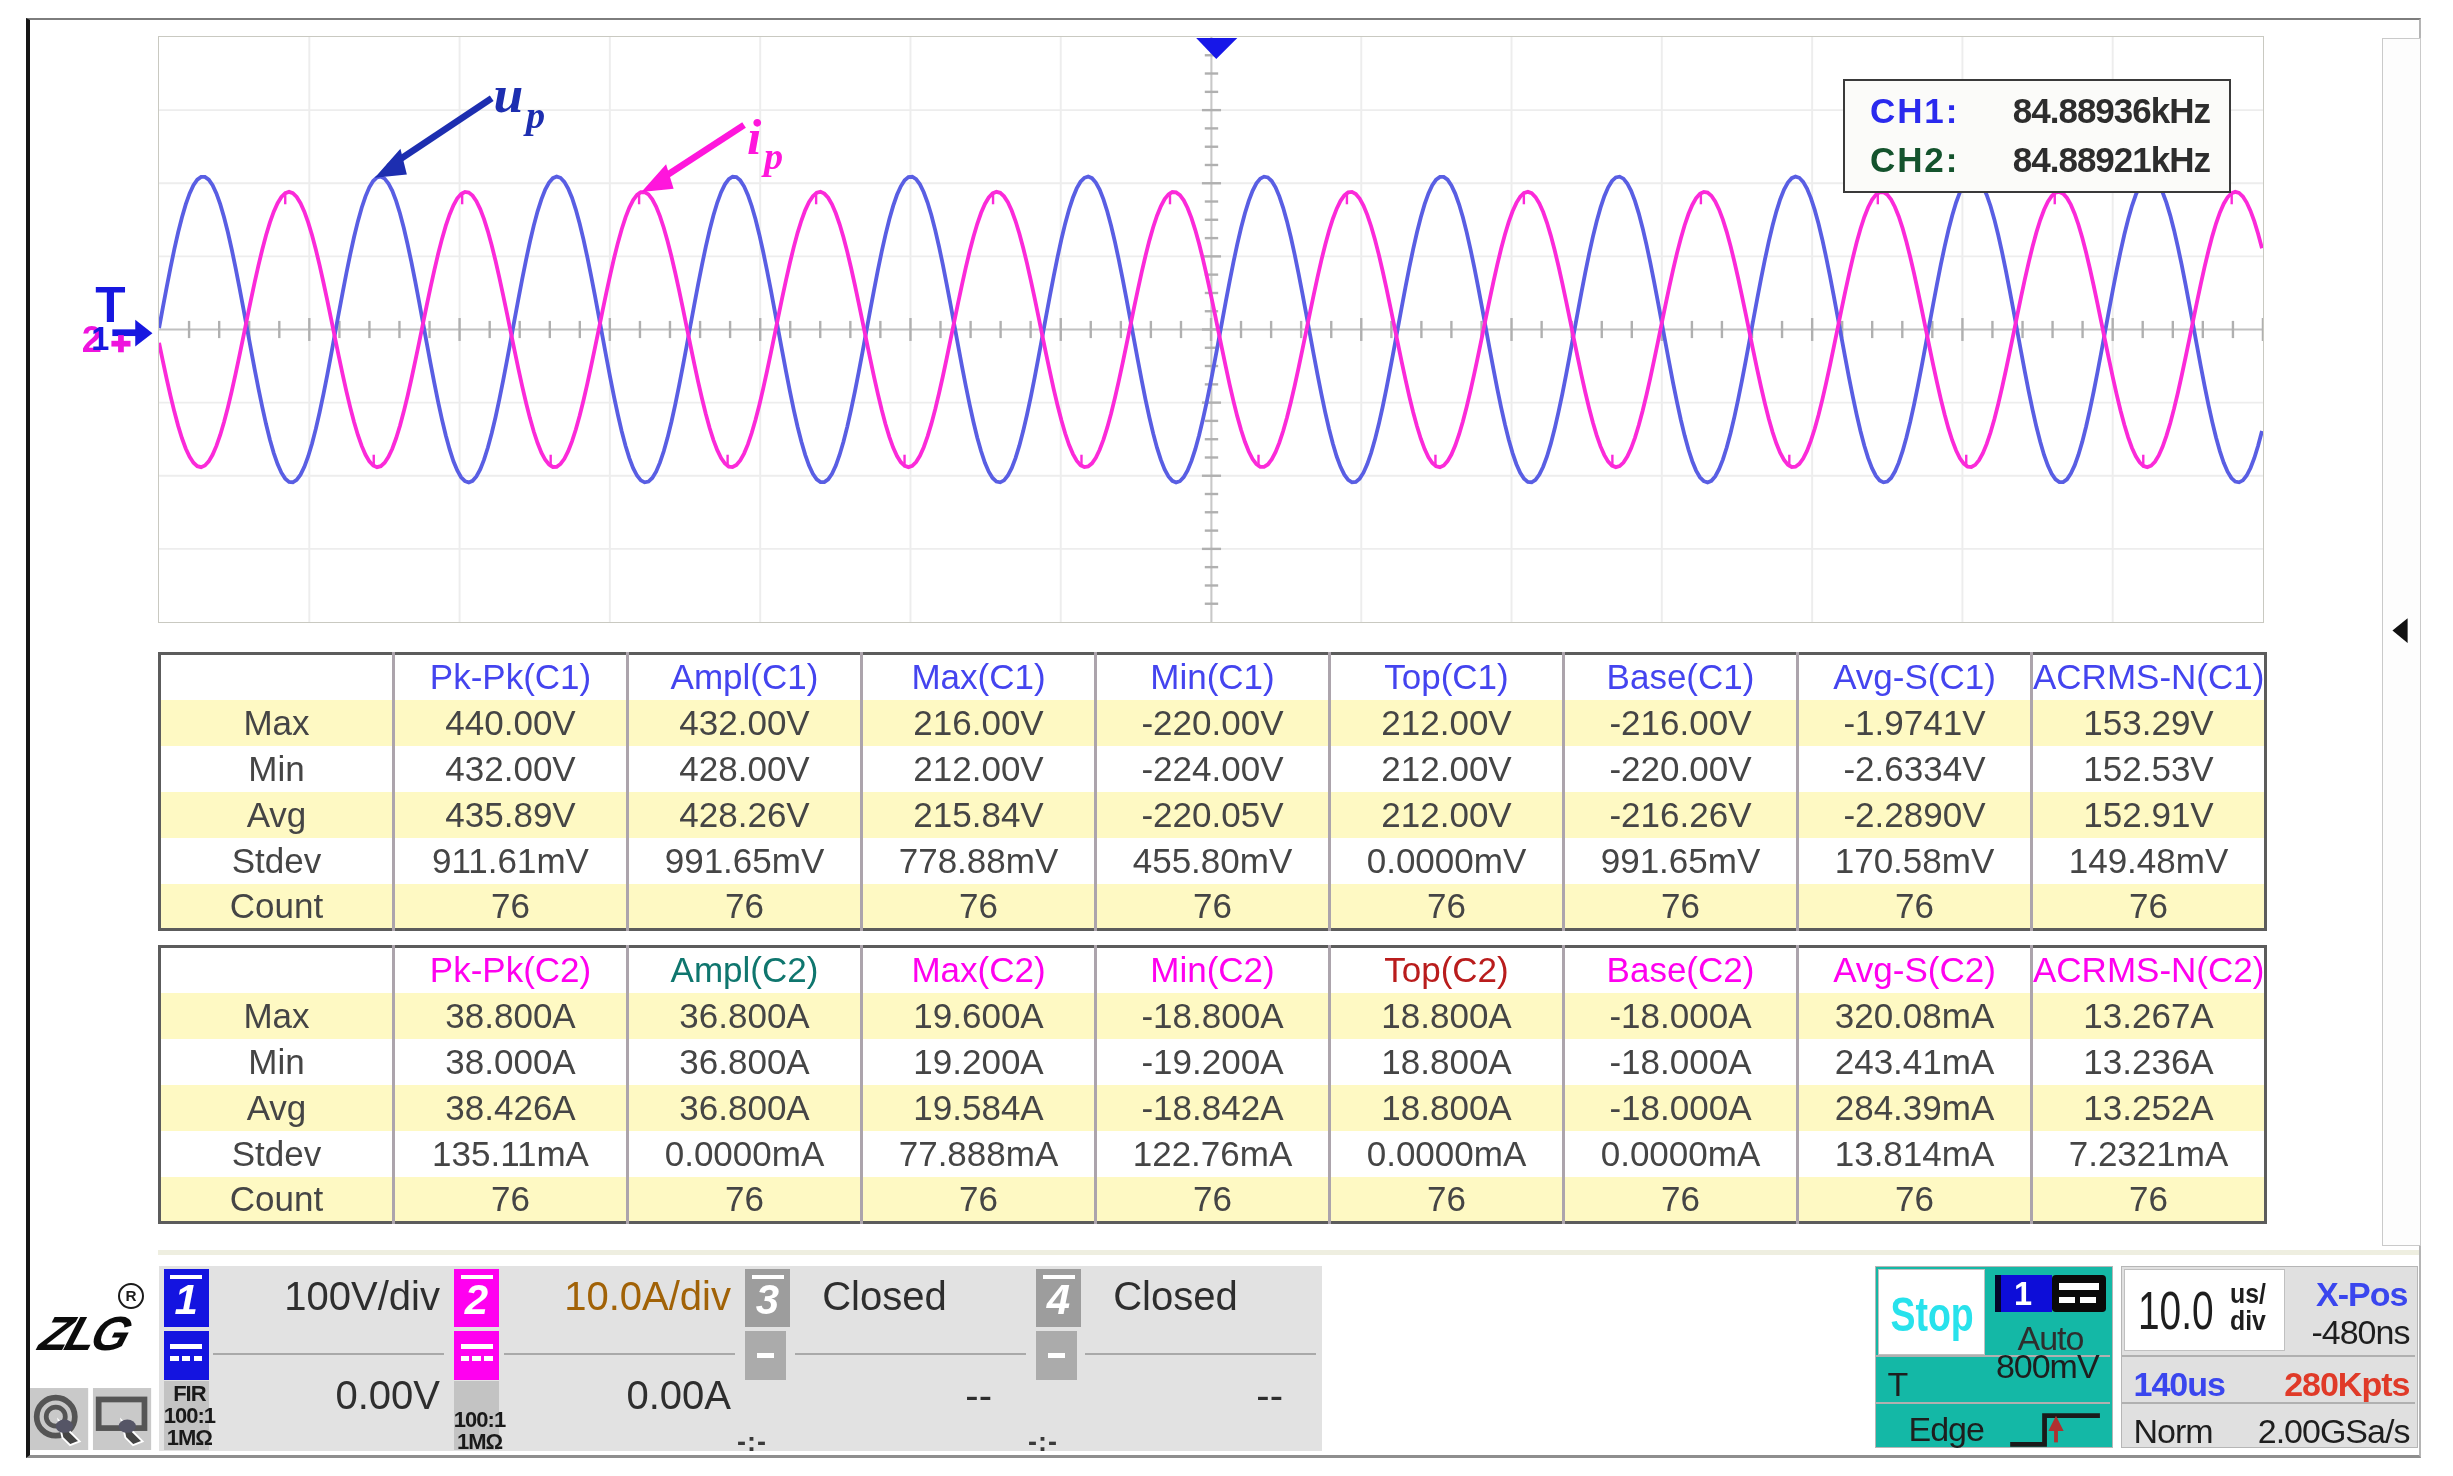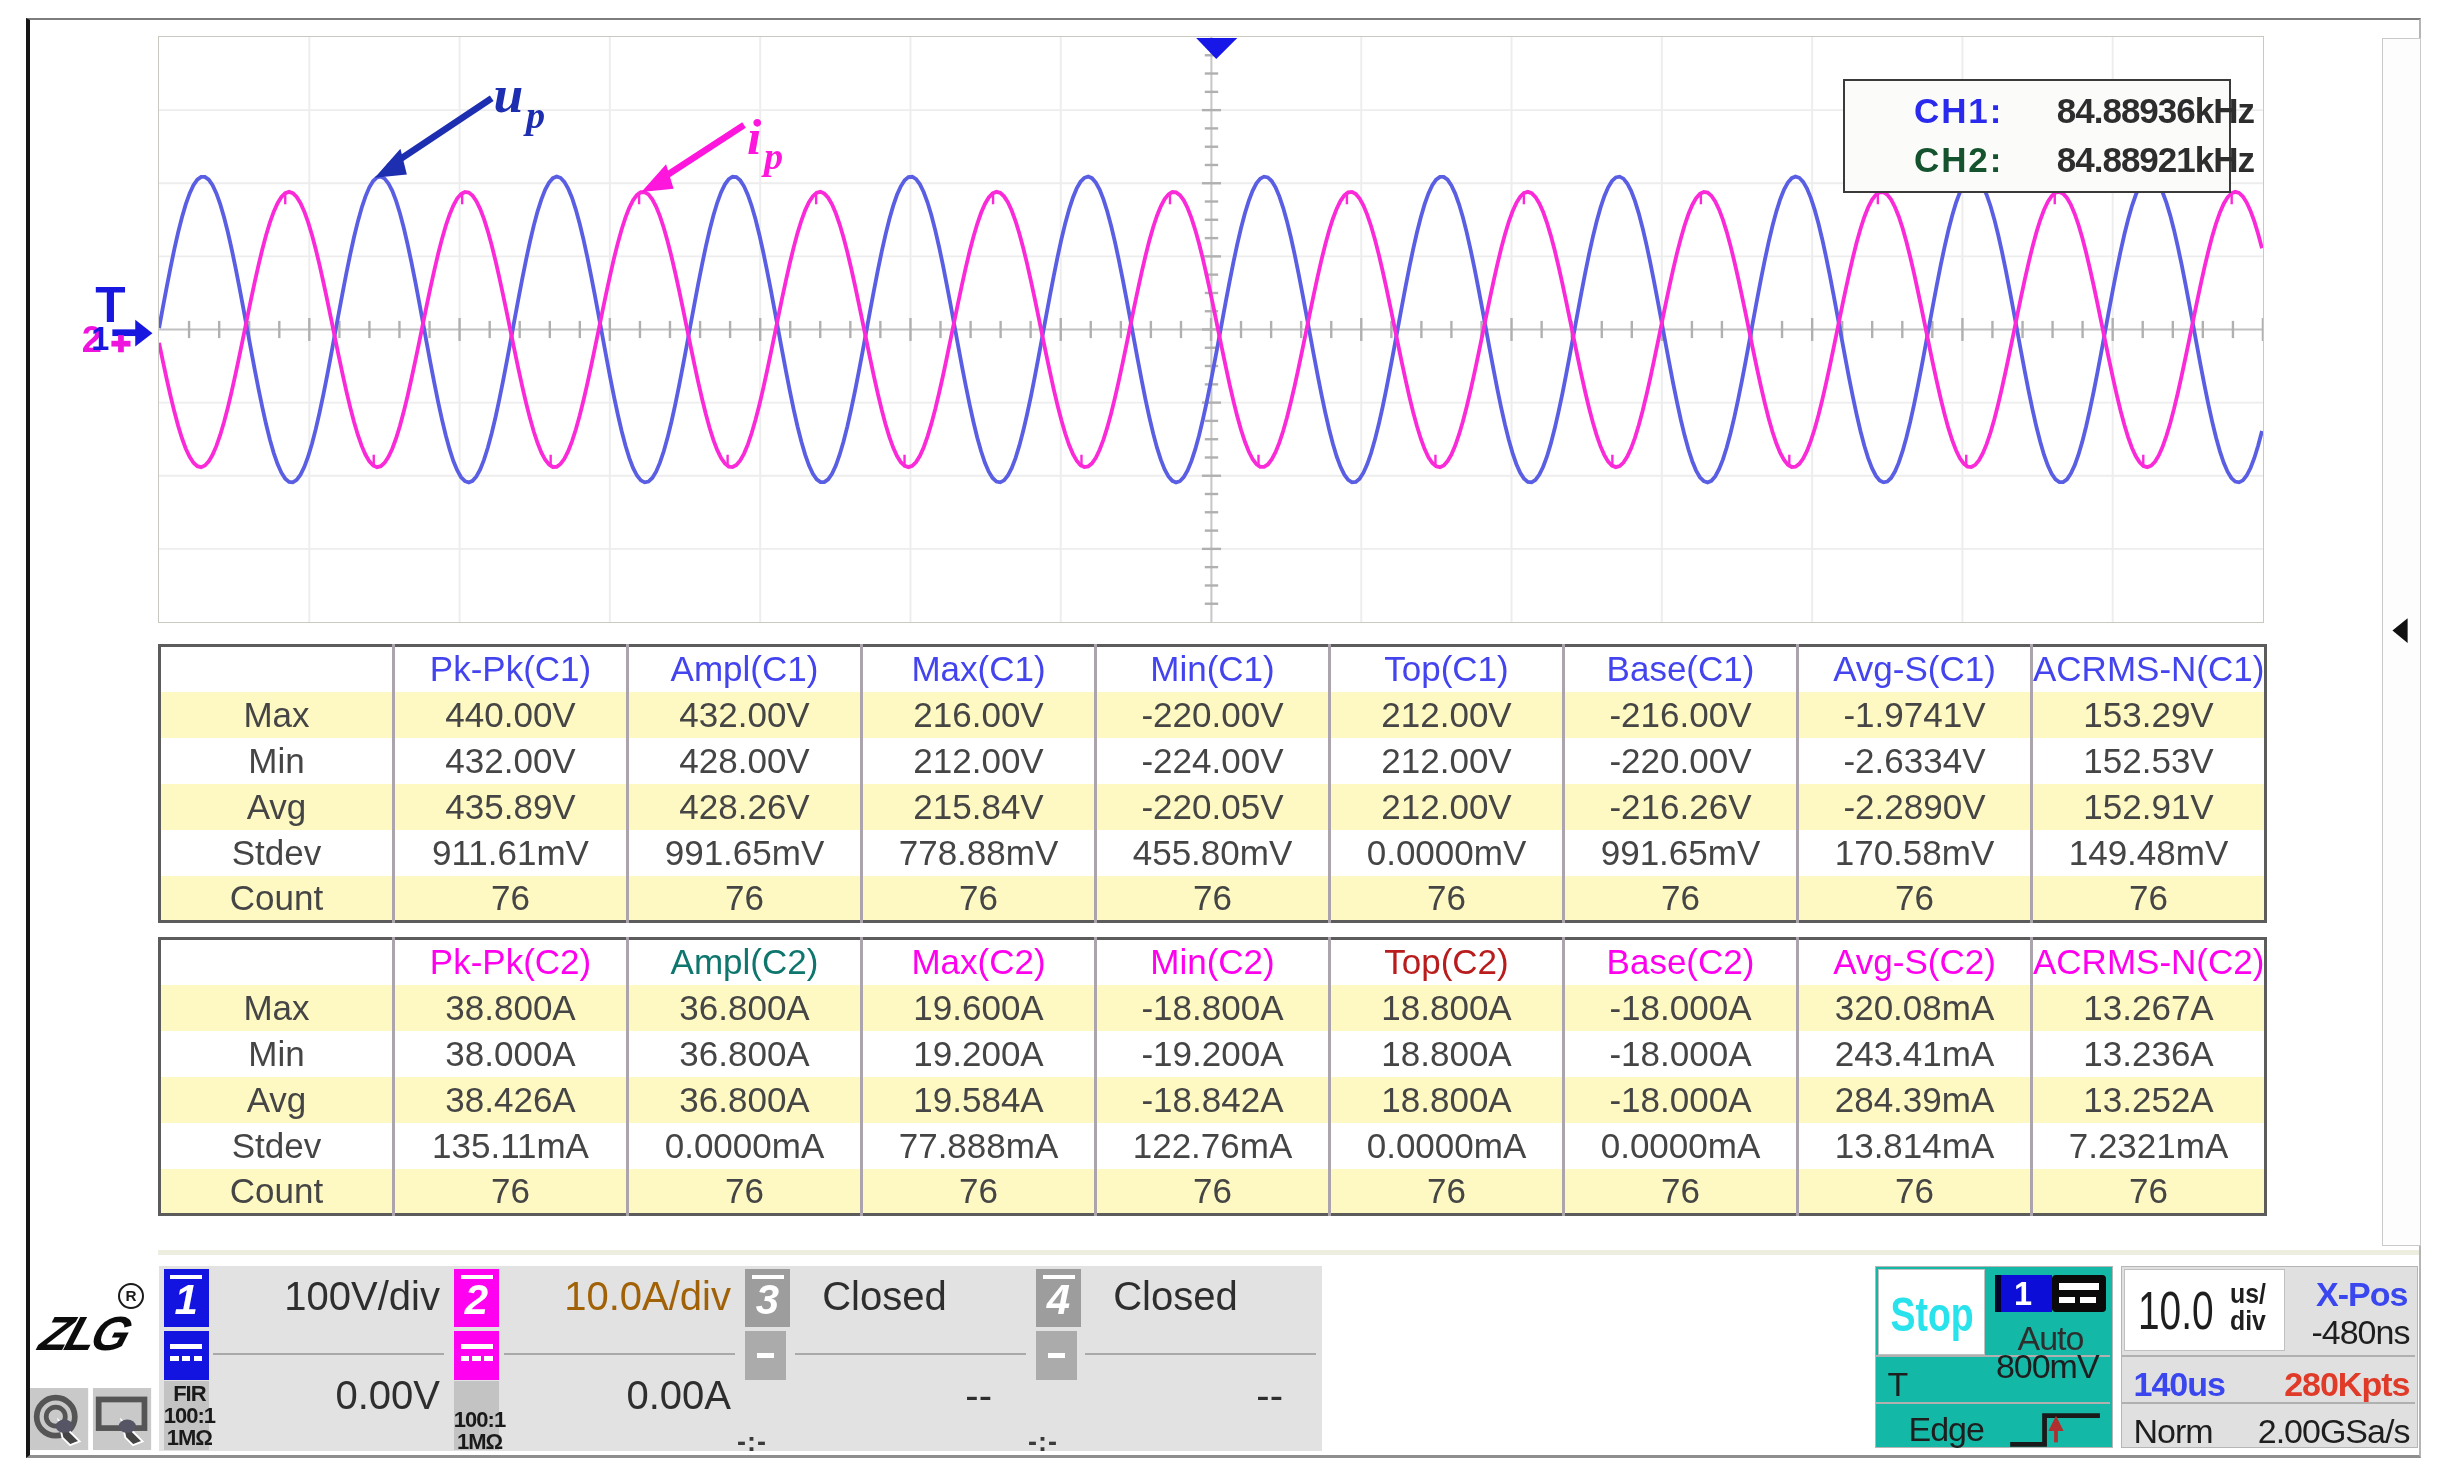--- a/index.html
+++ b/index.html
@@ -1,24 +1,24 @@
 <!DOCTYPE html>
 <html><head><meta charset="utf-8">
 <style>
 * { margin:0; padding:0; }
 body { width:2454px; height:1477px; background:#fff; font-family:"Liberation Sans",sans-serif; position:relative; overflow:hidden; }
 .frame { position:absolute; left:26px; top:18px; width:2395px; height:1440px; background:#fff;
   border-top:2.9px solid #7d7d7d; border-left:4.8px solid #161616; border-right:2.9px solid #b5b5b5; border-bottom:3.8px solid #8e8e8e; box-sizing:border-box; }
 .plot { position:absolute; left:158px; top:36px; width:2104px; height:585px; border:1.9px solid #c9c9c1; background:#fff; }
 .freqbox { position:absolute; left:1843px; top:79px; width:388px; height:114px; background:#fbfbf9; border:2.9px solid #3a3a3a; box-sizing:border-box; }
-.freqbox .row { position:absolute; left:0; width:100%; height:46px;margin-left:44px; }
+.freqbox .row { position:absolute; left:0; width:100%; height:46px; }
 .freqbox .lab { position:absolute; left:25px; font:bold 35px "Liberation Sans",sans-serif; letter-spacing:1.9px; }
 .freqbox .val { position:absolute; right:19px; font:bold 35px "Liberation Sans",sans-serif; letter-spacing:-1px; color:#2d2d2d; }
 .meas { border-collapse:collapse; width:2104px; height:279px; table-layout:fixed;
-  border:3.8px solid #5c5c5c; font:35px "Liberation Sans",sans-serif; color:#454545; }
+  border:3.8px solid #5c5c5c; font:35px "Liberation Sans",sans-serif; color:#454545;margin-top:8px; }
 .meas td { text-align:center; vertical-align:middle; border-left:3.8px solid #aca4ac; padding:0; overflow:hidden; white-space:nowrap; }
 .meas td:first-child { border-left:none; }
 .meas tr { height:46px; }
 .meas tr.alt { background:#fef9c3; }
 .t1 { position:absolute; left:158px; top:644px; }
 .t2 { position:absolute; left:158px; top:937px; }
 .sep { position:absolute; left:158px; top:1250px; width:2261px; height:4.8px; background:#eeeee0; }
 .chstrip { position:absolute; left:159px; top:1266px; width:1163px; height:187px; }
 .sidebar { position:absolute; left:2382px; top:38px; width:39px; height:1208px; background:#fdfdfd; border:1.9px solid #cacaca; box-sizing:border-box; }
 </style></head>

